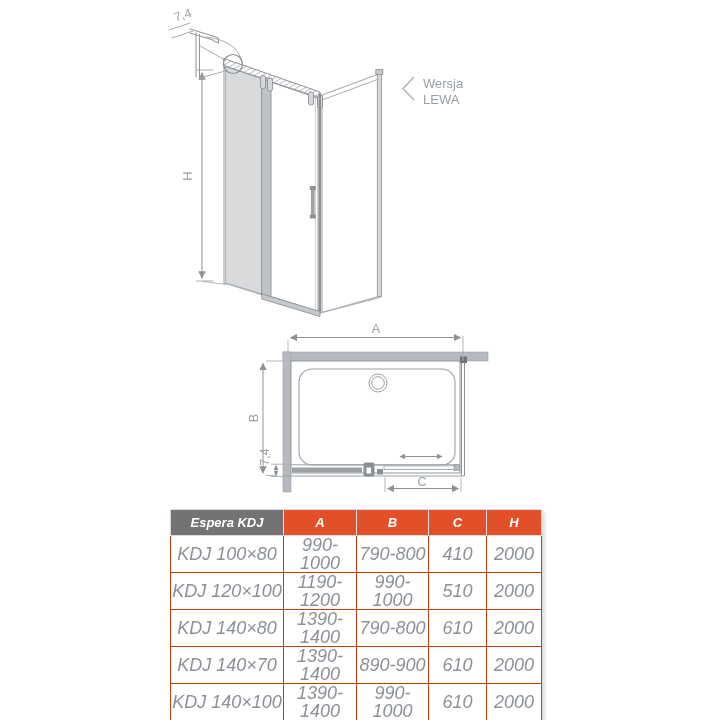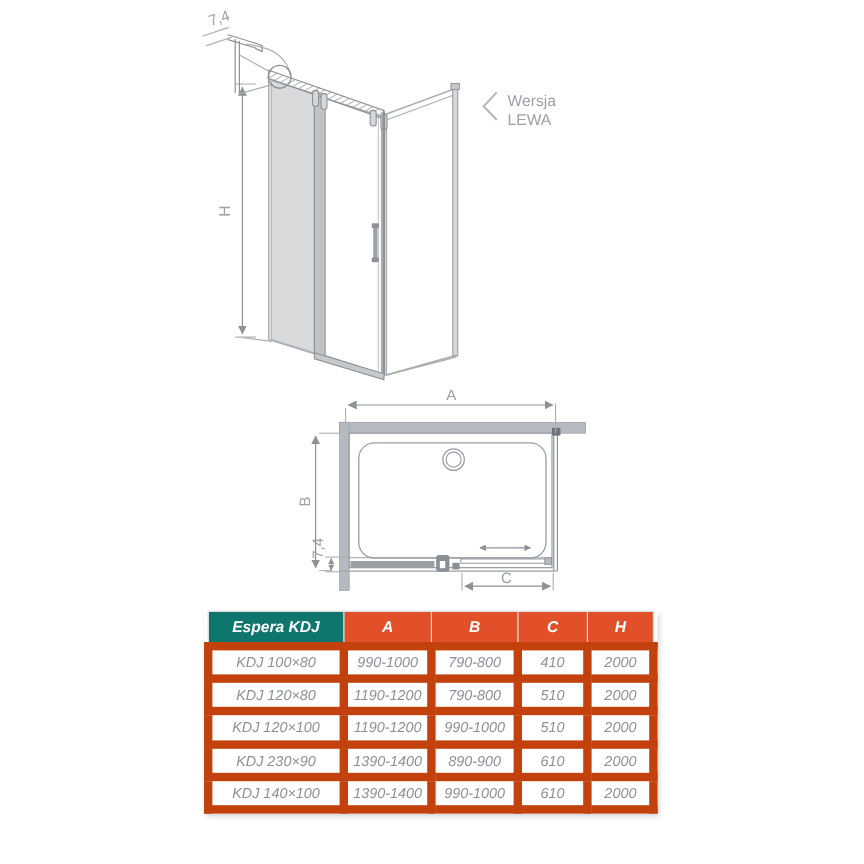--- a/index.html
+++ b/index.html
@@ -9,22 +9,22 @@
   .dimtext{fill:#9aa0a6;font-size:12.5px;font-family:"Liberation Sans",sans-serif;}
   .vertext{fill:#9aa0a6;font-size:13px;font-family:"Liberation Sans",sans-serif;}
 
   
   .spec-table{position:absolute;left:170px;top:509px;width:371px;border-collapse:collapse;
               table-layout:fixed;background:#fff;
               box-shadow:2px 3px 4px rgba(150,155,160,.45);}
   .spec-table th{height:25px;background:#e2502a;color:#ffffff;
                  font-style:italic;font-weight:700;font-size:13px;
                  border:1px solid #d9dde0;padding:0;text-align:center;}
-  .spec-table td{height:20.2px;border:7px solid #c2410c;padding:0;text-align:center;
-                 font-style:italic;font-size:12px;color:#8c9198;line-height:1;}
+  .spec-table td{height:20.2px;border:1px solid #c2410c;padding:0;text-align:center;
+                 font-style:italic;font-size:18px;color:#8c9198;line-height:1;}
   .spec-table{border:1px solid #b8bdc2;}
 </style>
 </head>
 <body>
 
 <div class="canvas">
 
   <svg width="720" height="720" viewBox="0 0 720 720">
     <defs>
       <marker id="arr" viewBox="0 0 10 10" refX="9" refY="5" markerWidth="7.5" markerHeight="7.5" orient="auto-start-reverse">
@@ -172,51 +172,51 @@
   <table class="spec-table">
     <colgroup>
       <col style="width:113px">
         <col style="width:73px">
         <col style="width:72px">
         <col style="width:58px">
         <col style="width:55px">
     </colgroup>
     <thead>
       <tr>
-          <th style="background-color: #0f766e; margin-left: 30px;">Espera KDJ</th>
+          <th style="background-color: #737373; margin-left: 30px;">Espera KDJ</th>
           <th style="background-color: rgb(226, 80, 42);">A</th>
           <th style="background-color: rgb(226, 80, 42);">B</th>
           <th style="background-color: rgb(226, 80, 42);">C</th>
           <th style="background-color: rgb(226, 80, 42);">H</th>
         </tr>
     </thead>
     <tbody>
         <tr>
           <td>KDJ 100×80</td>
           <td>990-1000</td>
           <td>790-800</td>
           <td>410</td>
           <td>2000</td>
         </tr>
         <tr>
-          <td>KDJ 120×80</td>
-          <td>1190-1200</td>
-          <td>790-800</td>
-          <td>510</td>
-          <td>2000</td>
-        </tr>
-        <tr>
           <td>KDJ 120×100</td>
           <td>1190-1200</td>
           <td>990-1000</td>
           <td>510</td>
           <td>2000</td>
         </tr>
         <tr>
-          <td>KDJ 230×90</td>
+          <td>KDJ 140×80</td>
+          <td>1390-1400</td>
+          <td>790-800</td>
+          <td>610</td>
+          <td>2000</td>
+        </tr>
+        <tr>
+          <td>KDJ 140×70</td>
           <td>1390-1400</td>
           <td>890-900</td>
           <td>610</td>
           <td>2000</td>
         </tr>
         <tr>
           <td>KDJ 140×100</td>
           <td>1390-1400</td>
           <td>990-1000</td>
           <td>610</td>

